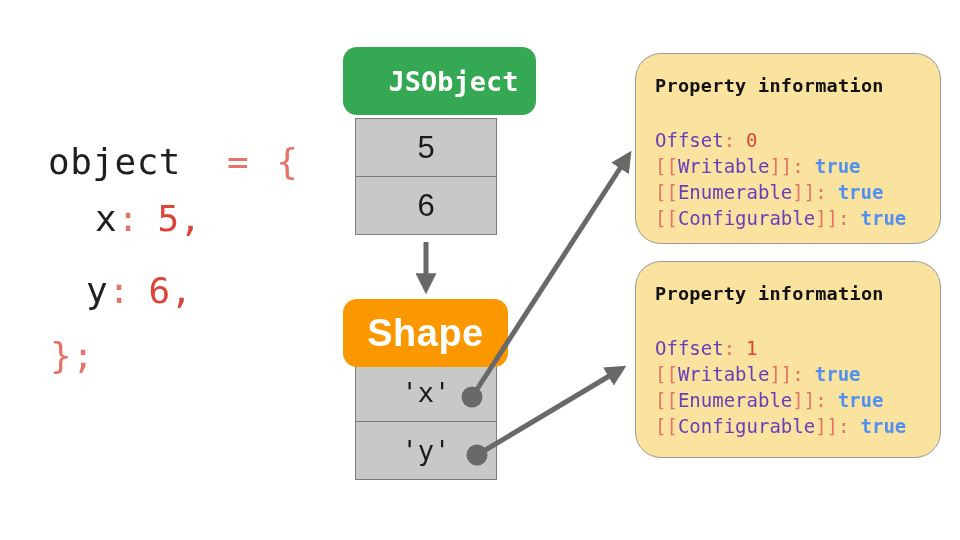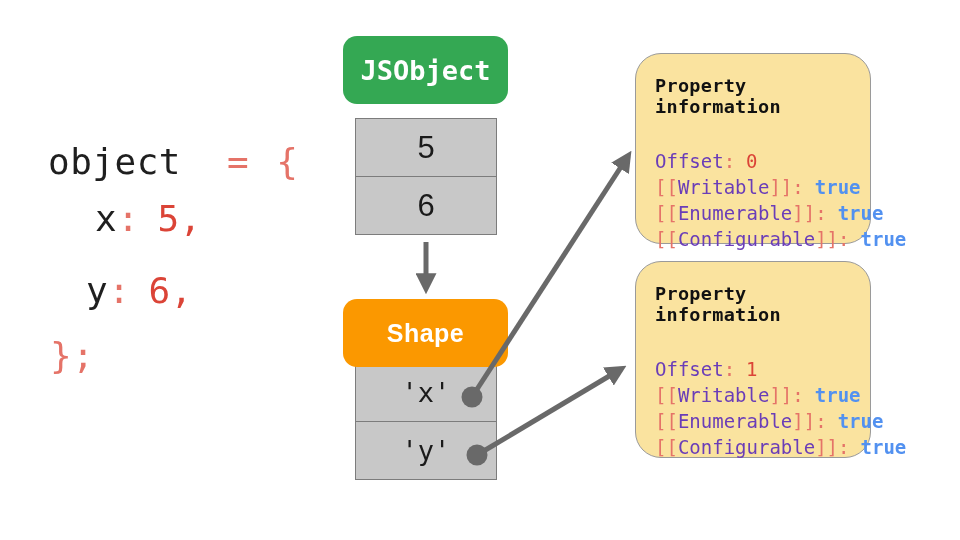--- a/index.html
+++ b/index.html
@@ -46,22 +46,22 @@
 
   
   .node-header{
     position:absolute;
     width:165px;height:68px;
     border-radius:14px;
     display:flex;align-items:center;justify-content:center;
     color:#fff;font-weight:bold;
     z-index:2;
   }
-  .hdr-jsobject{left:343px;top:36px;background:var(--green);font-size:27px;font-family:"DejaVu Sans Mono",monospace;}
-  .hdr-shape{left:343px;top:299px;background:var(--orange);font-size:25px;font-family:"Liberation Sans",sans-serif;letter-spacing:0.5px;}
+  .hdr-jsobject{left:343px;top:47px;background:var(--green);font-size:27px;font-family:"DejaVu Sans Mono",monospace;padding-left:28px;}
+  .hdr-shape{left:343px;top:299px;background:var(--orange);font-size:38px;font-family:"Liberation Sans",sans-serif;letter-spacing:0.5px;}
   .cells{
     position:absolute;
     left:355px;width:142px;
     z-index:1;
   }
   .cells-jsobject{top:118px;}
   .cells-shape{top:363px;}
   .cell{
     width:100%;height:59px;
     background:var(--cell-gray);
@@ -70,21 +70,21 @@
     display:flex;align-items:center;justify-content:center;
     color:#1a1a1a;
   }
   .cell + .cell{margin-top:-1px;}
   .cell-num{font-family:"Liberation Sans",sans-serif;font-size:31px;}
   .cell-key{font-family:"DejaVu Sans Mono",monospace;font-size:27px;}
 
   
   .prop-box{
     position:absolute;
-    left:635px;width:236px;
+    left:635px;width:306px;
     background:var(--note-yellow);
     border:1.5px solid var(--note-border);
     border-radius:26px;
     box-sizing:border-box;
     padding:21px 0 0 19px;
   }
   .prop-box-0{top:53px;height:191px;}
   .prop-box-1{top:261px;height:197px;}
   .prop-title{
     font-weight:bold;

